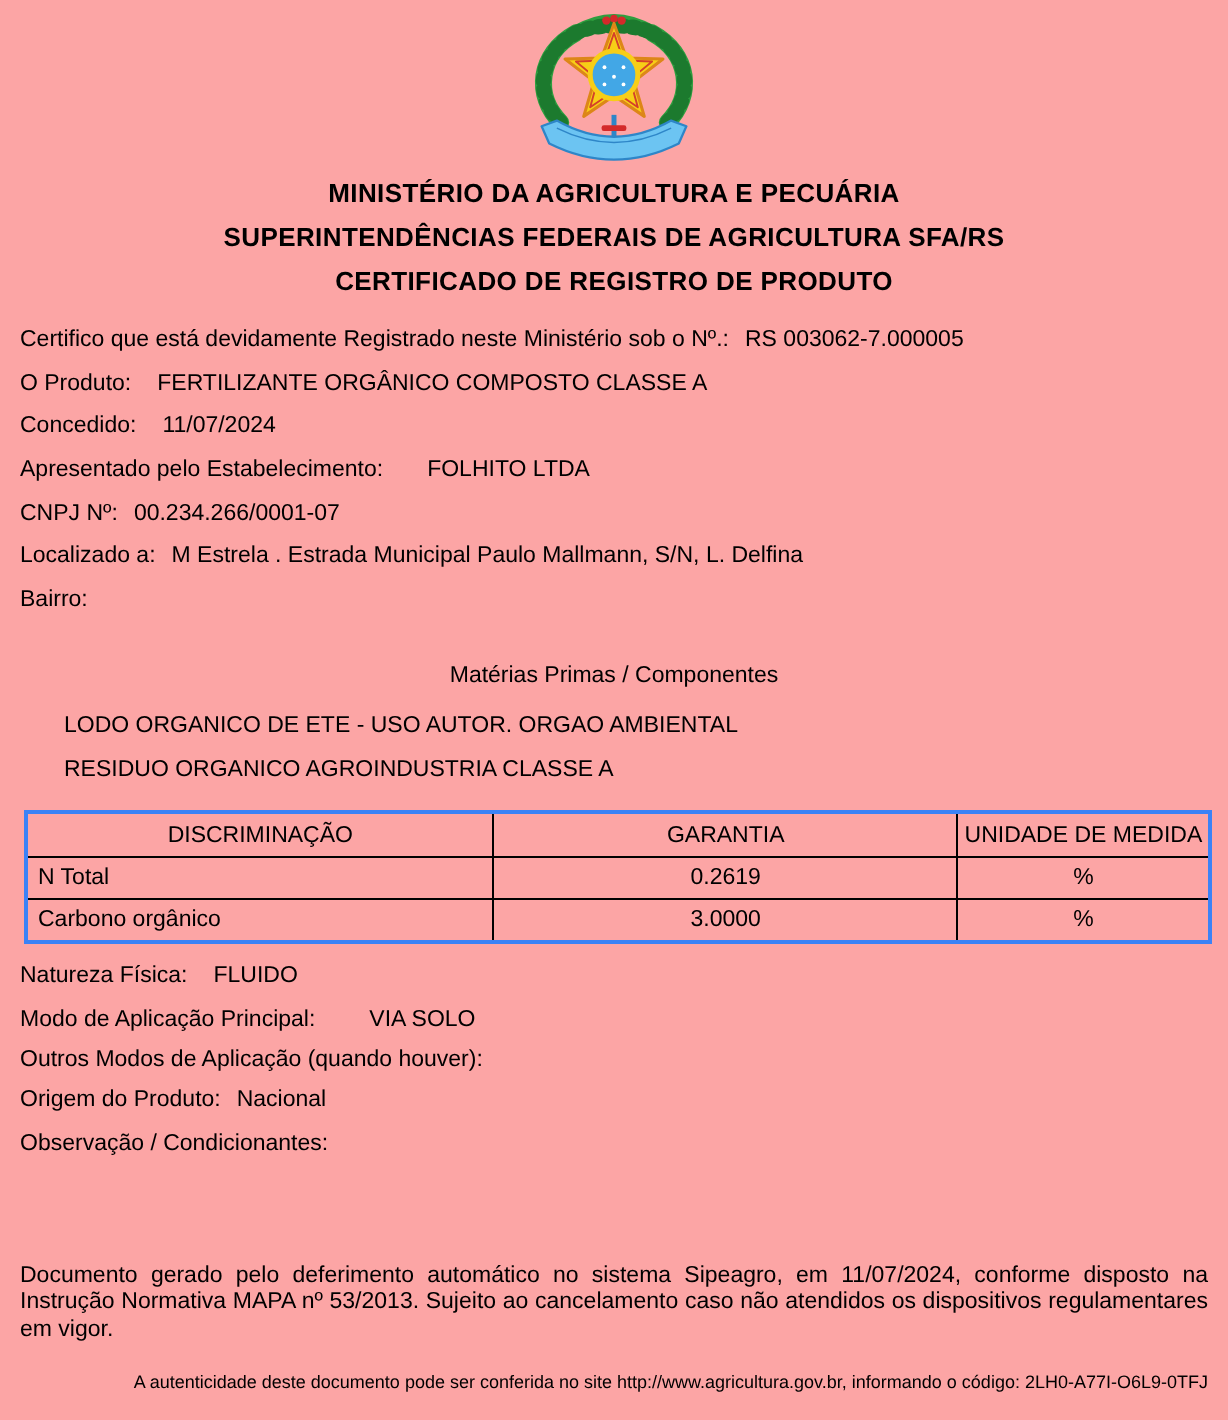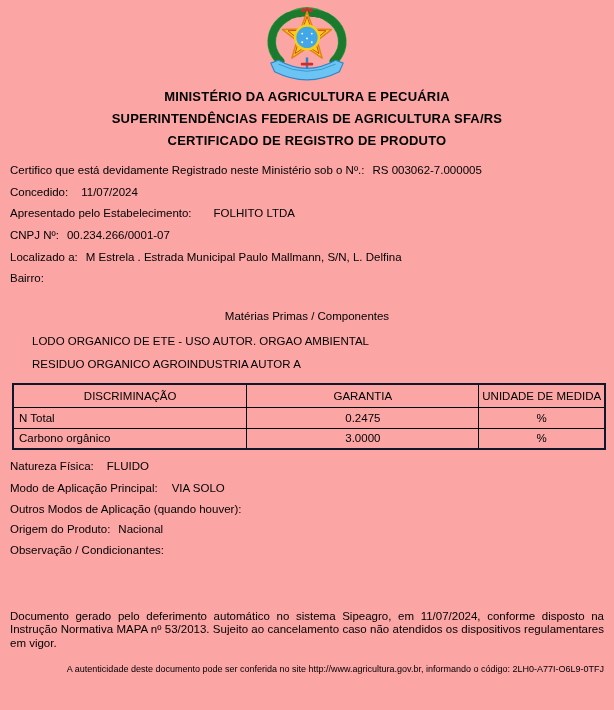--- a/index.html
+++ b/index.html
@@ -16,21 +16,21 @@
   .line { height:21.7px; line-height:21.7px; white-space:nowrap; position:relative; }
   .line.tight { height:19px; line-height:19px; }
   .val { margin-left:13px; }
   .val.sm { margin-left:8px; }
   .uf-wrap { position:absolute; left:377px; top:0; }
   .section-title { text-align:center; margin-top:16px; line-height:20px; }
   .items { margin-top:4px; }
   .item { padding-left:22px; line-height:22.5px; white-space:nowrap; }
   table.guar {
     width:594px; margin:8px 0 0 2px; border-collapse:collapse;
-    border:2px solid #0f172a; font-size:11.5px;
+    border:2px solid #3b82f6; font-size:11.5px;
   }
   table.guar th, table.guar td { border:1px solid #000; font-weight:normal; }
   table.guar th { height:23px; text-align:center; }
   table.guar td { height:21px;margin-left:44px; }
   td.left { text-align:left; padding-left:5px; }
   td.center, th { text-align:center; }
   col.c1 { width:39.5%; } col.c2 { width:39.2%; } col.c3 { width:21.3%; }
   .details { margin-top:6px; }
   .closing {
     margin-top:48px; text-align:justify; line-height:13.5px; font-size:11.5px;
@@ -75,75 +75,78 @@
     <div class="title">MINISTÉRIO DA AGRICULTURA E PECUÁRIA</div>
     <div class="title">SUPERINTENDÊNCIAS FEDERAIS DE AGRICULTURA SFA/RS</div>
     <div class="title">CERTIFICADO DE REGISTRO DE PRODUTO</div>
   </div>
 
   <div class="body-lines">
     <div class="line">
       <span>Certifico que está devidamente Registrado neste Ministério sob o Nº.:</span><span class="val sm">RS 003062-7.000005</span>
     </div>
     <div class="line">
+      <span>O Produto:</span><span class="val">FERTILIZANTE ORGÂNICO COMPOSTO CLASSE A</span>
+    </div>
+    <div class="line">
       <span>Concedido:</span><span class="val">11/07/2024</span>
     </div>
     <div class="line">
       <span>Apresentado pelo Estabelecimento:</span><span class="val" style="margin-left:22px">FOLHITO LTDA</span>
     </div>
     <div class="line">
       <span>CNPJ Nº:</span><span class="val sm">00.234.266/0001-07</span>
     </div>
     <div class="line">
       <span>Localizado a:</span><span class="val sm">M Estrela . Estrada Municipal Paulo Mallmann, S/N, L. Delfina</span>
     </div>
     <div class="line">
       <span>Bairro:</span><span class="val"></span>
     </div>
   </div>
 
   <div class="section-title">Matérias Primas / Componentes</div>
   <div class="items">
     <div class="item">LODO ORGANICO DE ETE - USO AUTOR. ORGAO AMBIENTAL</div>
-    <div class="item">RESIDUO ORGANICO AGROINDUSTRIA AUTOR A</div>
+    <div class="item">RESIDUO ORGANICO AGROINDUSTRIA CLASSE A</div>
   </div>
 
   <table class="guar">
     <colgroup>
         <col class="c1">
         <col class="c2">
         <col class="c3">
       </colgroup>
     <thead>
       <tr>
         <th>DISCRIMINAÇÃO</th>
         <th>GARANTIA</th>
         <th>UNIDADE DE MEDIDA</th>
       </tr>
     </thead>
     <tbody>
       <tr>
         <td class="left">N Total</td>
-        <td class="center">0.2475</td>
+        <td class="center">0.2619</td>
         <td class="center">%</td>
       </tr>
       <tr>
         <td class="left">Carbono orgânico</td>
         <td class="center">3.0000</td>
         <td class="center">%</td>
       </tr>
     </tbody>
   </table>
 
   <div class="details">
     <div class="line">
       <span>Natureza Física:</span><span class="val">FLUIDO</span>
     </div>
     <div class="line">
-      <span>Modo de Aplicação Principal:</span><span class="val" style="margin-left:14px">VIA SOLO</span>
+      <span>Modo de Aplicação Principal:</span><span class="val" style="margin-left:27px">VIA SOLO</span>
     </div>
     <div class="line tight">
       <span>Outros Modos de Aplicação (quando houver):</span><span class="val"></span>
     </div>
     <div class="line">
       <span>Origem do Produto:</span><span class="val" style="margin-left:8px">Nacional</span>
     </div>
     <div class="line">
       <span>Observação / Condicionantes:</span><span class="val"></span>
     </div>

